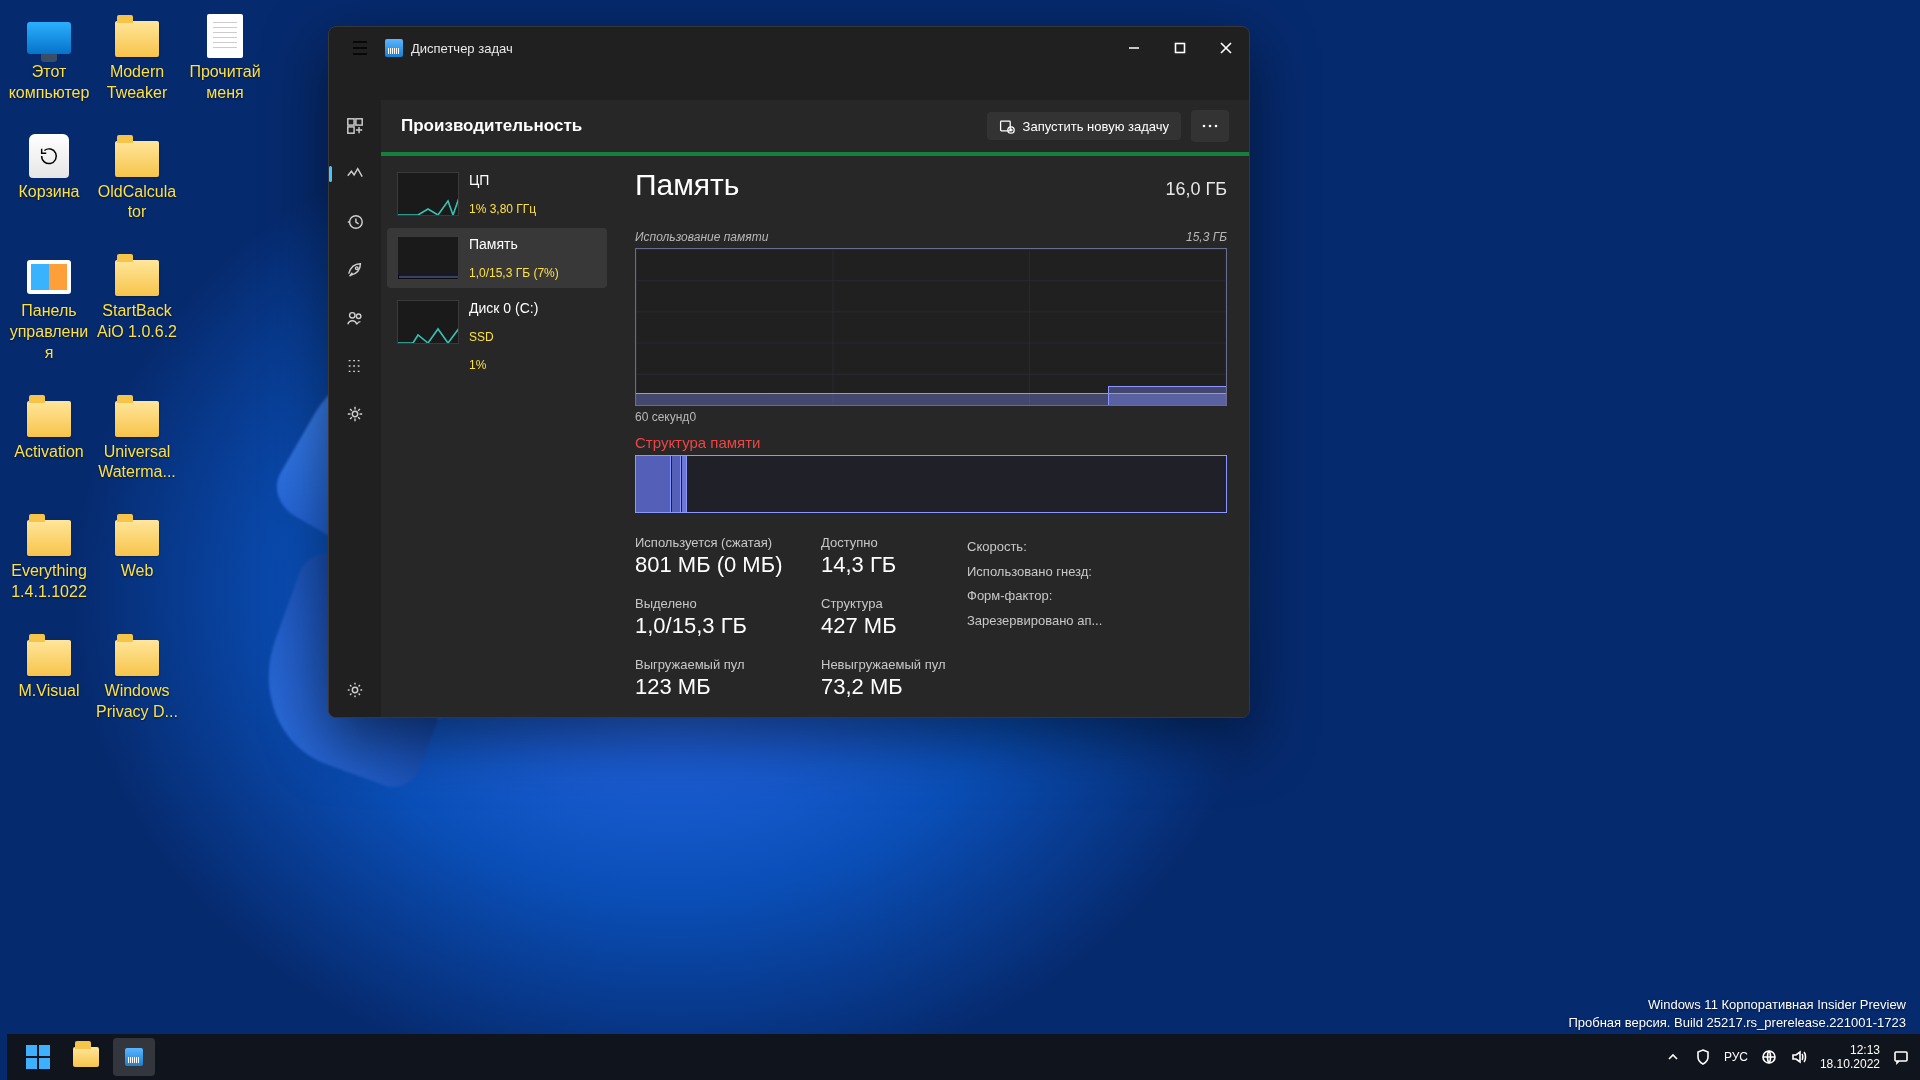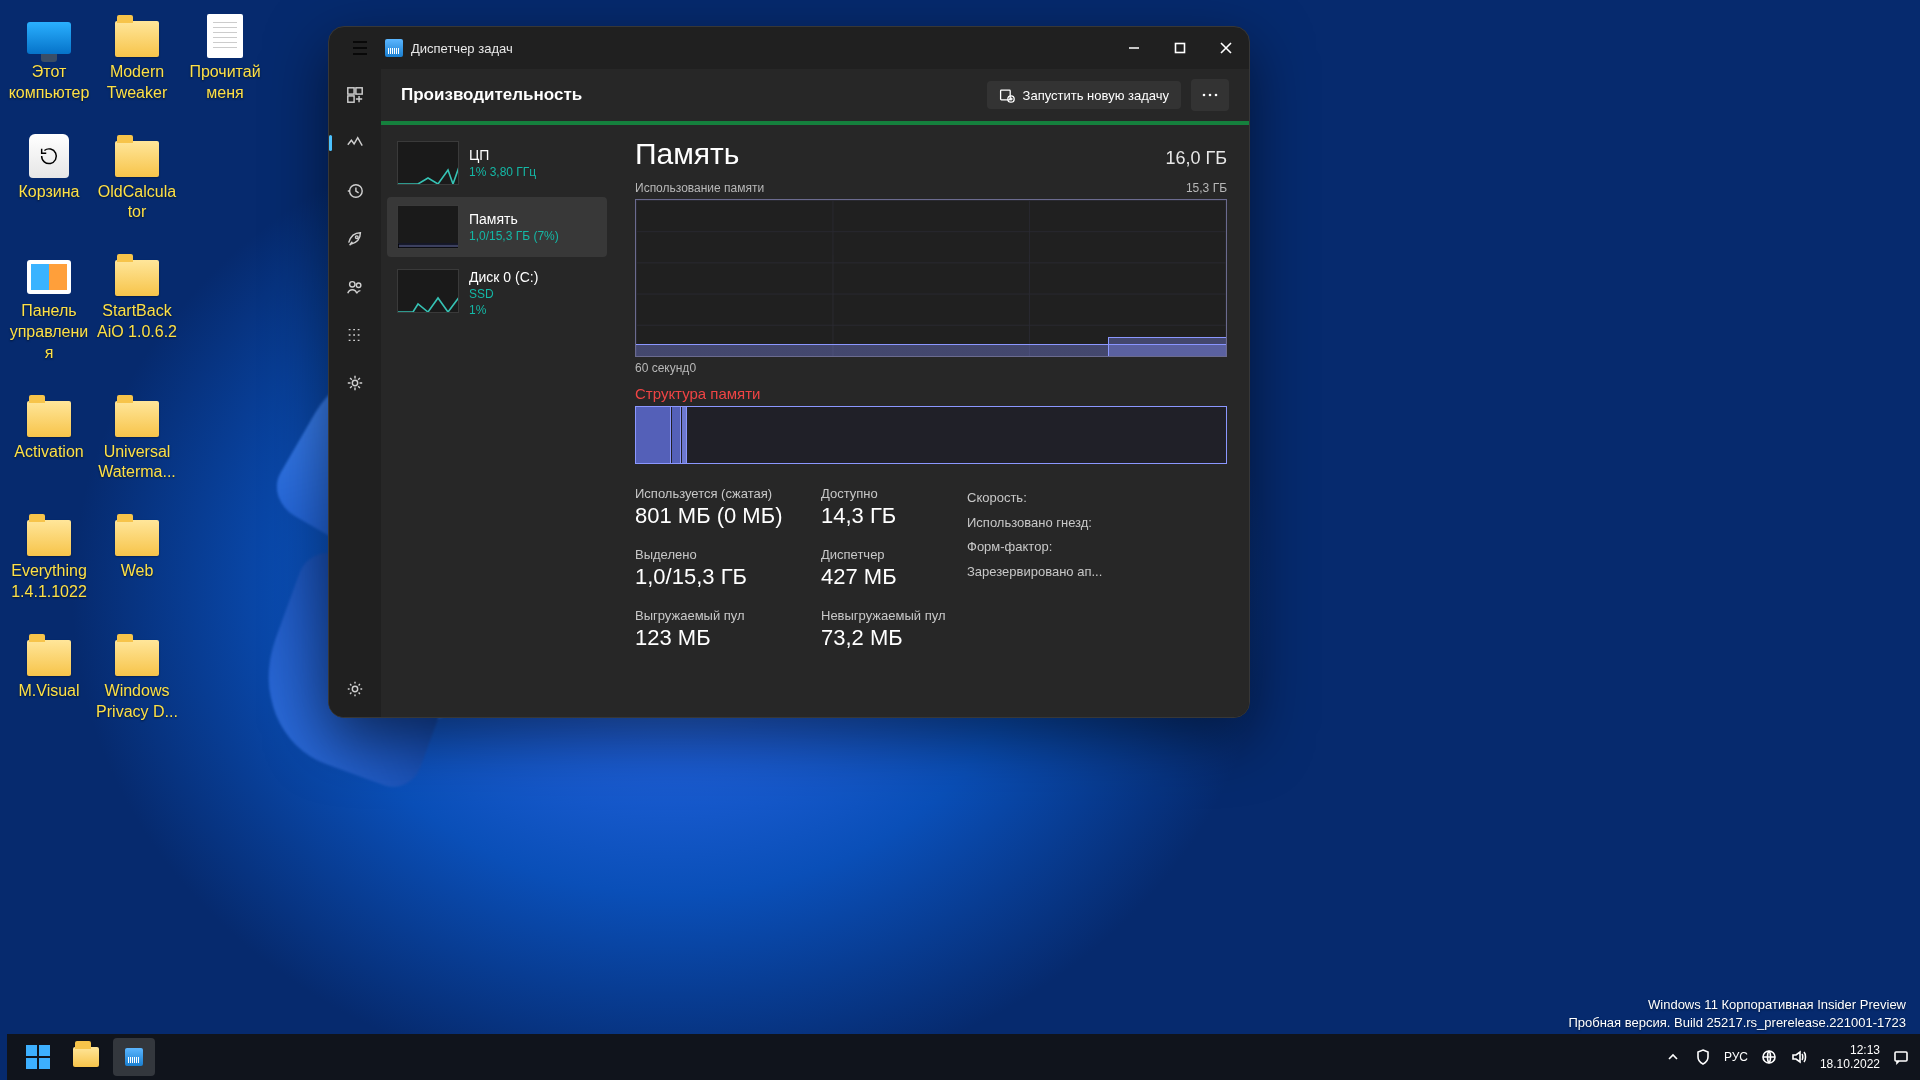--- a/index.html
+++ b/index.html
@@ -37,21 +37,21 @@
 .tb-left { display:flex; gap: 6px; align-items:center; }
 .tb-btn { width: 42px; height: 38px; display:flex; align-items:center; justify-content:center; border-radius: 4px; cursor:pointer; }
 .tb-btn.active { background: rgba(255,255,255,.15); }
 .start-logo { width: 24px; height: 24px; display: grid; grid-template-columns: 1fr 1fr; gap: 2px; }
 .start-logo div { background: #3db0ff; }
 .tb-right { margin-left: auto; display:flex; align-items:center; gap: 12px; color:#fff; font-size: 12px; }
 .tb-right .clock { text-align: right; line-height: 1.2; }
 .tb-icon { width: 18px; height: 18px; display:flex; align-items:center; justify-content:center; cursor:pointer; }
 
 
-.tm { position: absolute; left: 328px; top: 26px; width: 922px; height: 692px; background: #202020; border-radius: 16px; box-shadow: 0 20px 60px rgba(0,0,0,.5); display: flex; flex-direction: column; overflow: hidden; border: 1px solid #373737; }
+.tm { position: absolute; left: 328px; top: 26px; width: 922px; height: 692px; background: #202020; border-radius: 8px; box-shadow: 0 20px 60px rgba(0,0,0,.5); display: flex; flex-direction: column; overflow: hidden; border: 1px solid #373737; gap: 31px; }
 .tm-titlebar { height: 42px; display:flex; align-items:center; padding: 0 0 0 10px; }
 .tm-hamburger { width: 42px; height: 42px; display:flex; align-items:center; justify-content:center; cursor:pointer; }
 .tm-appicon { width: 18px; height: 18px; margin: 0 8px 0 4px; background: linear-gradient(#5bb6ff,#1a7fd0); border-radius: 2px; position:relative; }
 .tm-appicon::after { content:""; position:absolute; left:3px; right:3px; bottom:3px; height:6px; background: repeating-linear-gradient(90deg,#fff 0 1px, transparent 1px 2px); }
 .tm-title { color: #e8e8e8; font-size: 13px; }
 .tm-winctrl { margin-left:auto; display:flex; }
 .tm-winctrl div { width: 46px; height: 42px; display:flex; align-items:center; justify-content:center; cursor:pointer; color:#fff; }
 
 .tm-body { flex:1; display:flex; }
 
@@ -72,28 +72,28 @@
 .perf-layout { flex:1; display:flex; }
 
 
 .res-list { width: 232px; padding: 8px 6px; display:flex; flex-direction:column; gap:4px; }
 .res-item { display:flex; gap:10px; padding: 8px 10px; border-radius: 4px; cursor:pointer; }
 .res-item.selected { background: #383838; }
 .res-thumb { width: 62px; height: 44px; background: #1a1a1a; border: 1px solid #3a3a3a; position:relative; overflow:hidden; }
 .res-thumb svg { position:absolute; bottom:0; left:0; }
 .res-info { display:flex; flex-direction:column; justify-content:center; }
 .res-name { color:#fff; font-size: 14px; }
-.res-sub { color:#14b8a6; font-size: 12px; margin-top:2px; }
+.res-sub { color:#fde047; font-size: 12px; margin-top:14px; }
 
 
 .detail { flex:1; padding: 12px 22px 18px 22px; color:#fff; display:flex; flex-direction:column; }
 .detail-head { display:flex; align-items:baseline; justify-content:space-between; }
 .detail-title { font-size: 30px; font-weight: 400; }
 .detail-right { font-size: 18px; color:#e8e8e8; }
-.chart-label-row { display:flex; justify-content:space-between; font-size:12px; color:#b8b8b8; margin-top: 10px; }
+.chart-label-row { display:flex; justify-content:space-between; font-size:12px; color:#b8b8b8; margin-top: 28px; font-style: italic; }
 .mem-chart { height: 158px; border: 1px solid #6b6b8f; background: #202020; position:relative; margin-top:4px; }
 .mem-chart .grid { position:absolute; inset:0; background-image: linear-gradient(#3a3a4e 1px, transparent 1px), linear-gradient(90deg,#3a3a4e 1px, transparent 1px); background-size: 33.3% 20%; opacity:.35; }
 .mem-chart .fill { position:absolute; left:0; right:0; bottom:0; height:8%; background: linear-gradient(rgba(134,145,255,.35),rgba(134,145,255,.35)); border-top:1px solid #8b97ff; }
 .mem-chart .fill-step { position:absolute; right:0; bottom:0; width:20%; height:12%; background: rgba(134,145,255,.35); border-top:1px solid #8b97ff; border-left:1px solid #8b97ff; }
 .axis-row { display:flex; font-size:12px; color:#b8b8b8; margin-top:4px; }
 
 .comp-label { font-size:15px; color:#ef4444; margin-top: 10px; }
 .comp-chart { height: 58px; border: 1px solid #8b97ff; background:#202028; margin-top:4px; display:flex; }
 .comp-seg1 { width: 6%; background:#5460b8; border-right:1px solid #8b97ff; }
 .comp-seg1b { width: 1.5%; background:#5460b8; border-right:1px solid #8b97ff; margin-left:1px; }
@@ -390,21 +390,21 @@
               <div>Скорость:</div>
               <div>Использовано гнезд:</div>
               <div>Форм-фактор:</div>
               <div>Зарезервировано ап...</div>
             </div>
             <div>
               <div class="stat-label">Выделено</div>
               <div class="stat-value">1,0/15,3 ГБ</div>
             </div>
             <div>
-              <div class="stat-label">Диспетчер</div>
+              <div class="stat-label">Структура</div>
               <div class="stat-value">427 МБ</div>
             </div>
             <div>
               <div class="stat-label">Выгружаемый пул</div>
               <div class="stat-value">123 МБ</div>
             </div>
             <div>
               <div class="stat-label">Невыгружаемый пул</div>
               <div class="stat-value">73,2 МБ</div>
             </div>

